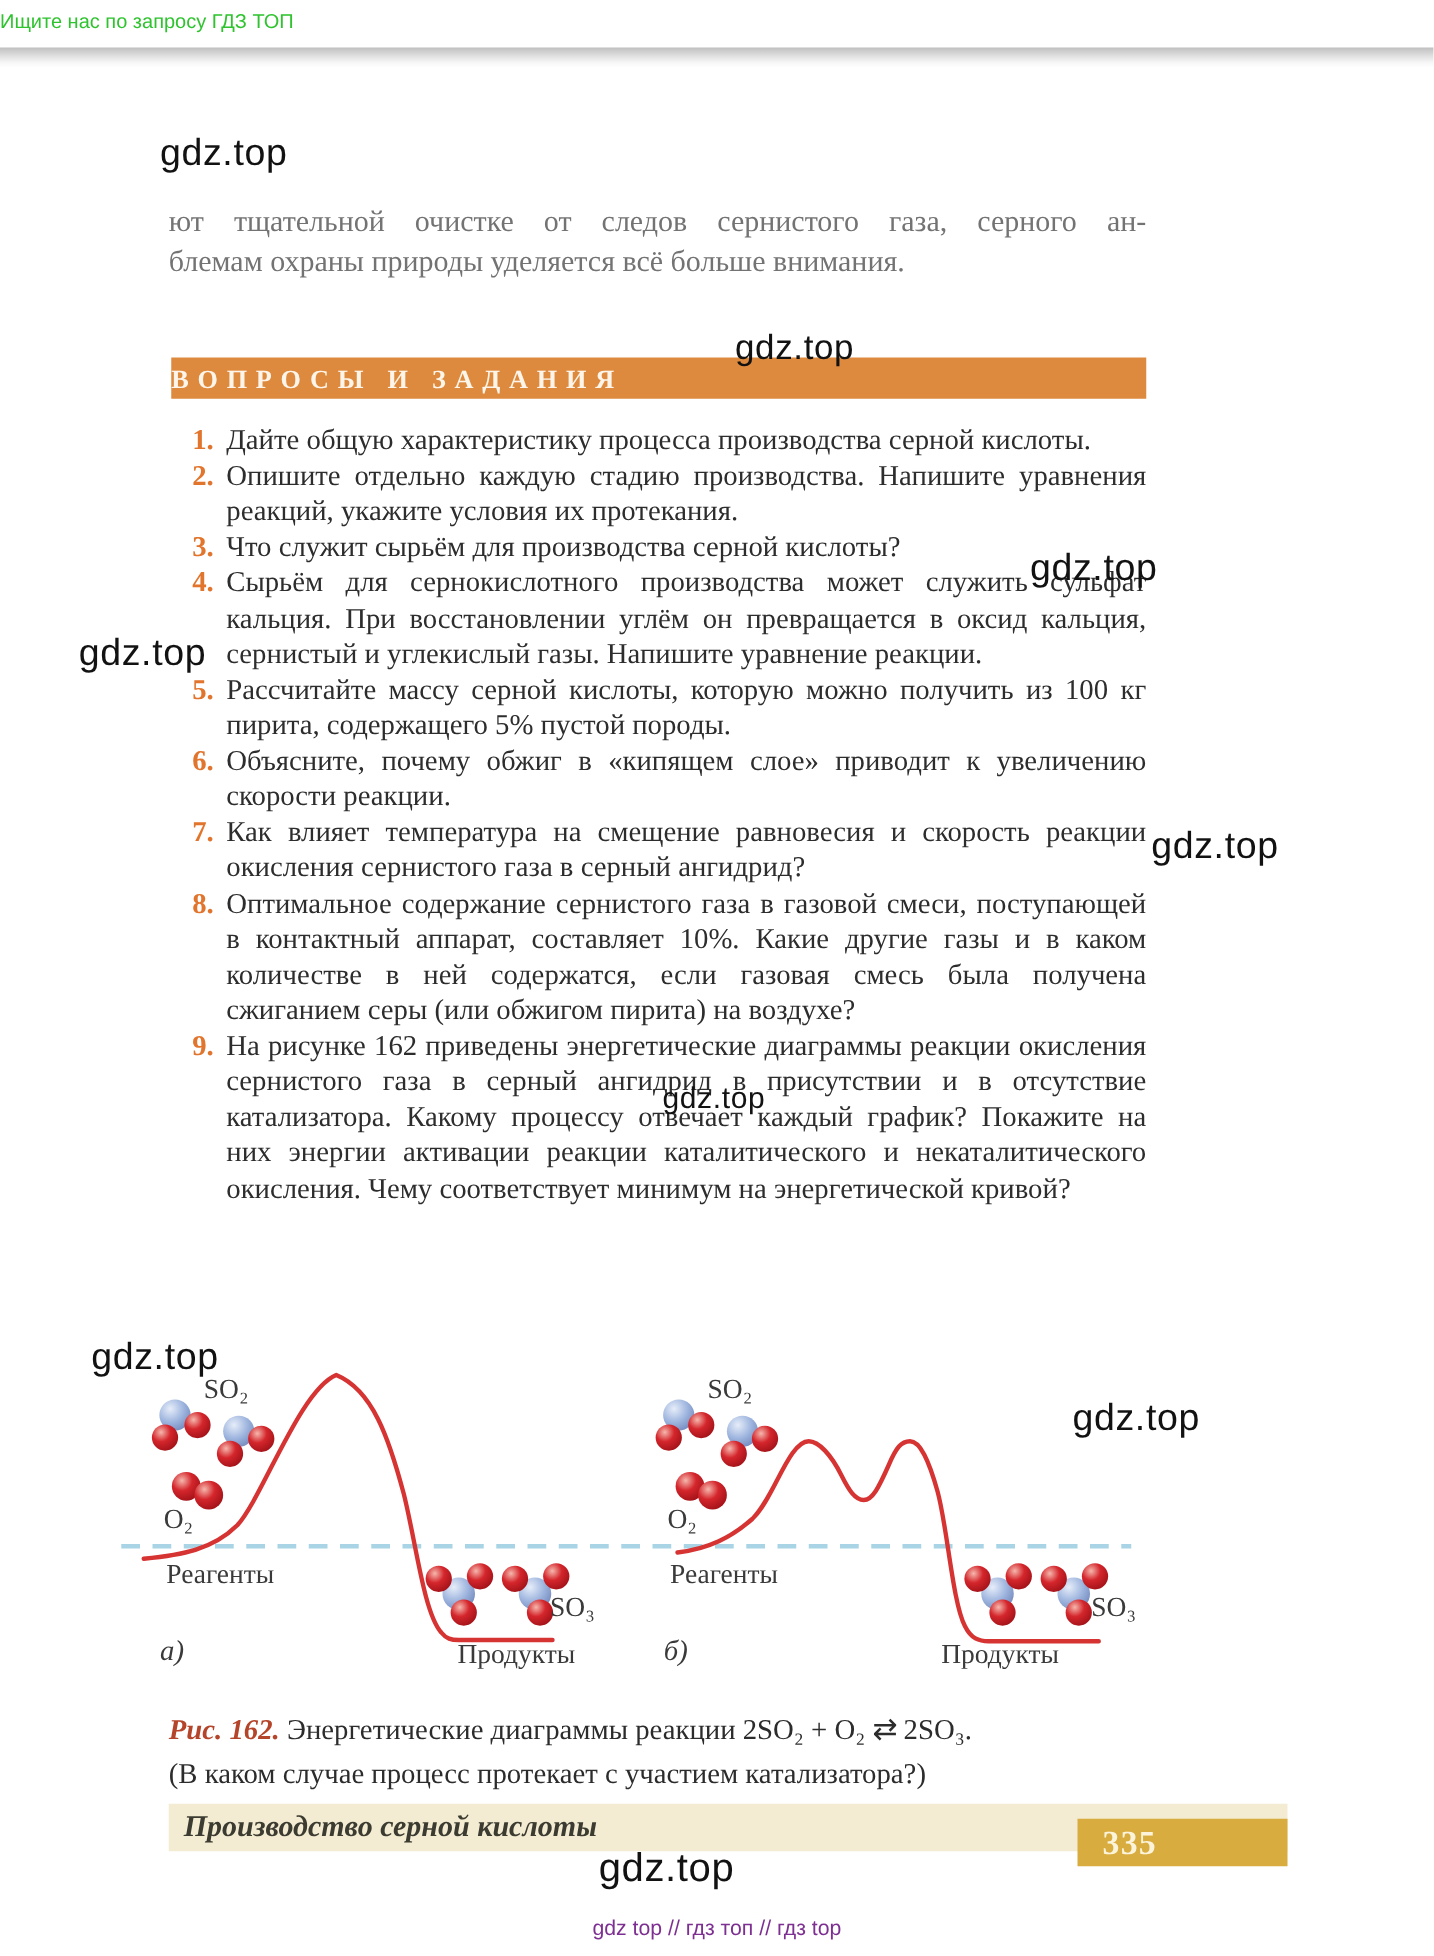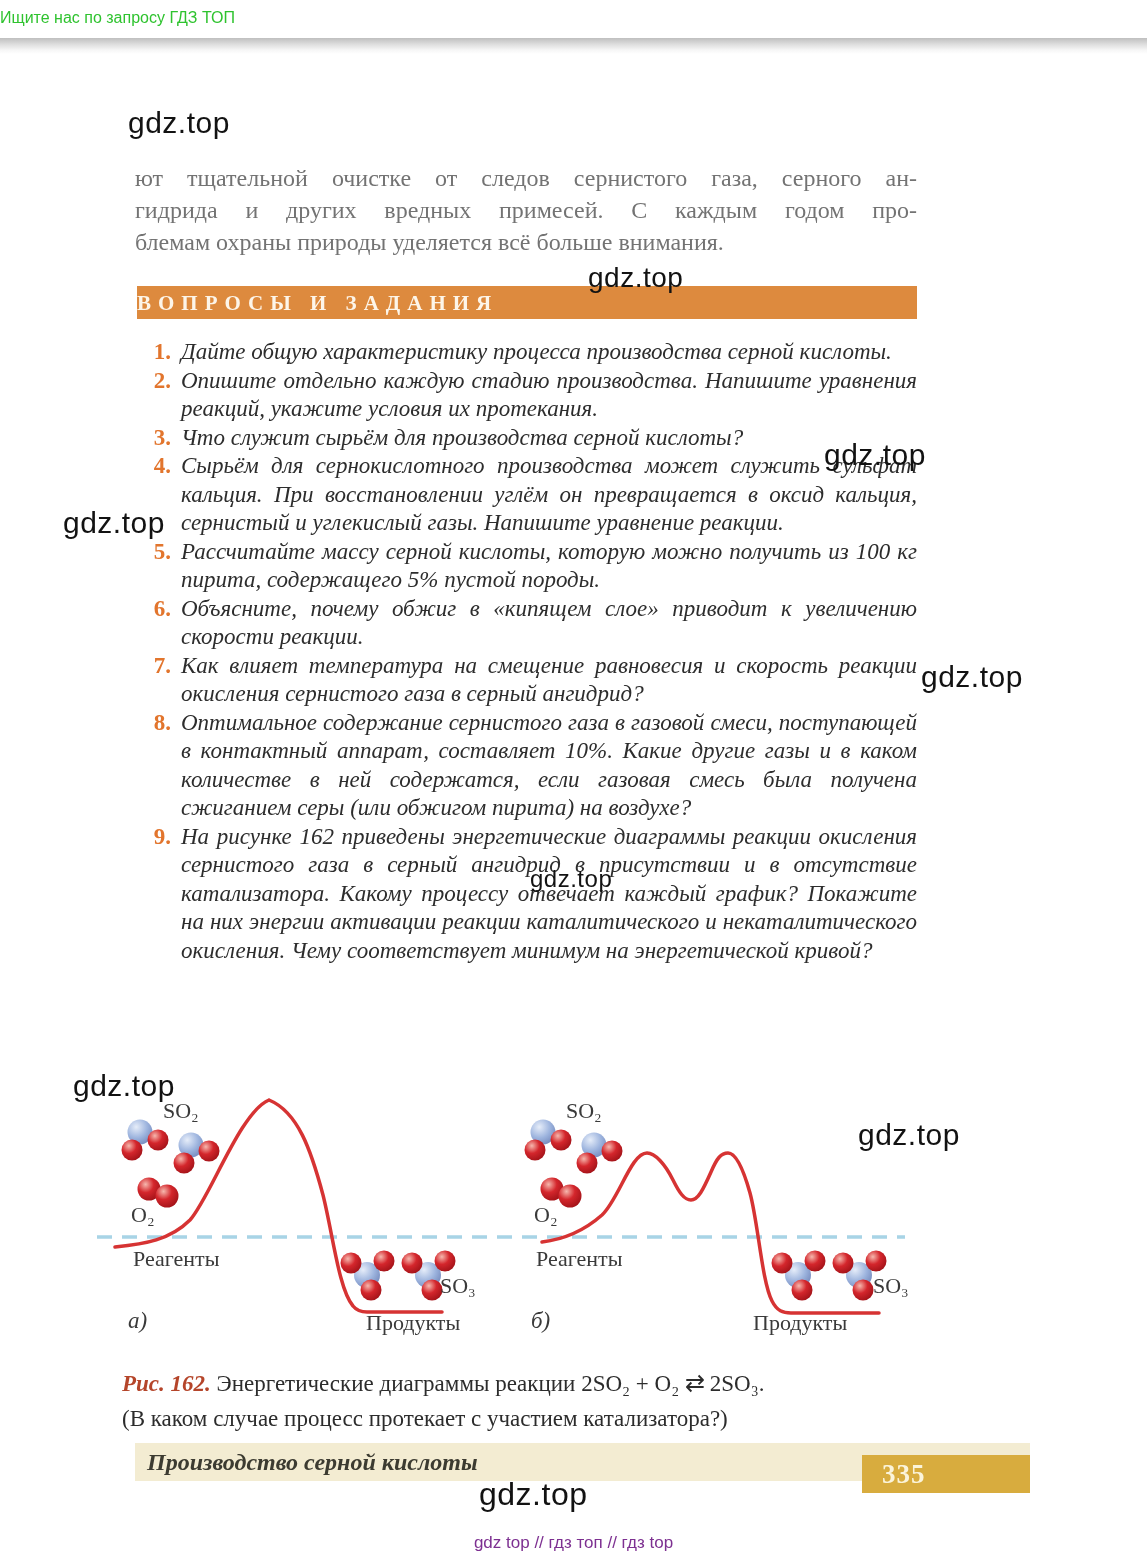--- a/index.html
+++ b/index.html
@@ -13,25 +13,25 @@
   .wm{position:absolute;color:#121212;font-family:"Liberation Sans","DejaVu Sans",sans-serif;
         font-weight:500;letter-spacing:0.5px;z-index:30;white-space:nowrap;}
   .intro{position:absolute;left:135px;top:162px;width:782px;font-size:24px;line-height:32px;color:#737373;}
   .intro .jline{text-align:justify;text-align-last:justify;}
   .qheader{position:absolute;left:137px;top:286px;width:780px;height:33px;background:#dd8a3e;z-index:10;}
   .qheader span{display:block;line-height:34px;font-size:21px;font-weight:bold;
         letter-spacing:7px;color:#fdf5e9;}
   .qlist{position:absolute;left:137px;top:338px;width:780px;font-size:23px;line-height:28.5px;color:#2d2d2d;}
   .qitem{display:flex;}
   .qnum{flex:0 0 34px;text-align:right;color:#e2752d;font-weight:bold;}
-  .qtext{flex:1;margin-left:10px;text-align:justify;font-style:italic;}
+  .qtext{flex:1;margin-left:10px;text-align:justify;}
   .diagram{position:absolute;left:95px;top:1090px;width:815px;height:252px;}
   .dlabel{position:absolute;font-size:22px;color:#3a3a3a;white-space:nowrap;z-index:5;}
   .ditalic{font-style:italic;font-size:23px;}
-  .caption{position:absolute;left:122px;top:1366px;width:800px;font-size:23px;line-height:35px;color:#2c2c2c;}
+  .caption{position:absolute;left:135px;top:1366px;width:800px;font-size:23px;line-height:35px;color:#2c2c2c;}
   .figlabel{color:#b5452a;font-weight:bold;font-style:italic;}
   .eq-arrow{font-family:"DejaVu Sans","Liberation Sans",sans-serif;font-size:24px;letter-spacing:-1px;}
   .footer-bar{position:absolute;left:135px;top:1443px;width:895px;height:38px;background:#f3ecd2;}
   .footer-bar .section{position:absolute;left:12px;top:0;line-height:38px;font-size:24px;font-weight:bold;
         font-style:italic;color:#3c3b31;}
   .page-num-box{position:absolute;right:0;top:12px;width:168px;height:38px;background:#d8ac3e;}
   .page-num-box span{display:block;text-align:left;padding-left:20px;line-height:38px;font-size:27px;
         font-weight:bold;color:#fbf4da;letter-spacing:1px;}
   .bottom-links{position:absolute;left:0;top:1533px;width:100%;text-align:center;
         font-family:"Liberation Sans","DejaVu Sans",sans-serif;font-size:17px;color:#7d3091;}
@@ -52,21 +52,20 @@
   <span class="wm" style="left:824px;top:438px;font-size:30px;">gdz.top</span>
   <span class="wm" style="left:63px;top:506px;font-size:30px;">gdz.top</span>
   <span class="wm" style="left:921px;top:660px;font-size:30px;">gdz.top</span>
   <span class="wm" style="left:530px;top:865px;font-size:24px;">gdz.top</span>
   <span class="wm" style="left:73px;top:1069px;font-size:30px;">gdz.top</span>
   <span class="wm" style="left:858px;top:1118px;font-size:30px;">gdz.top</span>
   <span class="wm" style="left:479px;top:1476px;font-size:32px;">gdz.top</span>
 
   <div class="intro">
     <div class="jline">ют тщательной очистке от следов сернистого газа, серного ан-</div>
-    <div class="jline">гидрида и других вредных примесей. С каждым годом про-</div>
     <div>блемам охраны природы уделяется всё больше внимания.</div>
   </div>
 
   <div class="qheader">
     <span>ВОПРОСЫ И ЗАДАНИЯ</span>
   </div>
 
   <div class="qlist">
     <div class="qitem">
       <span class="qnum">1.</span>

